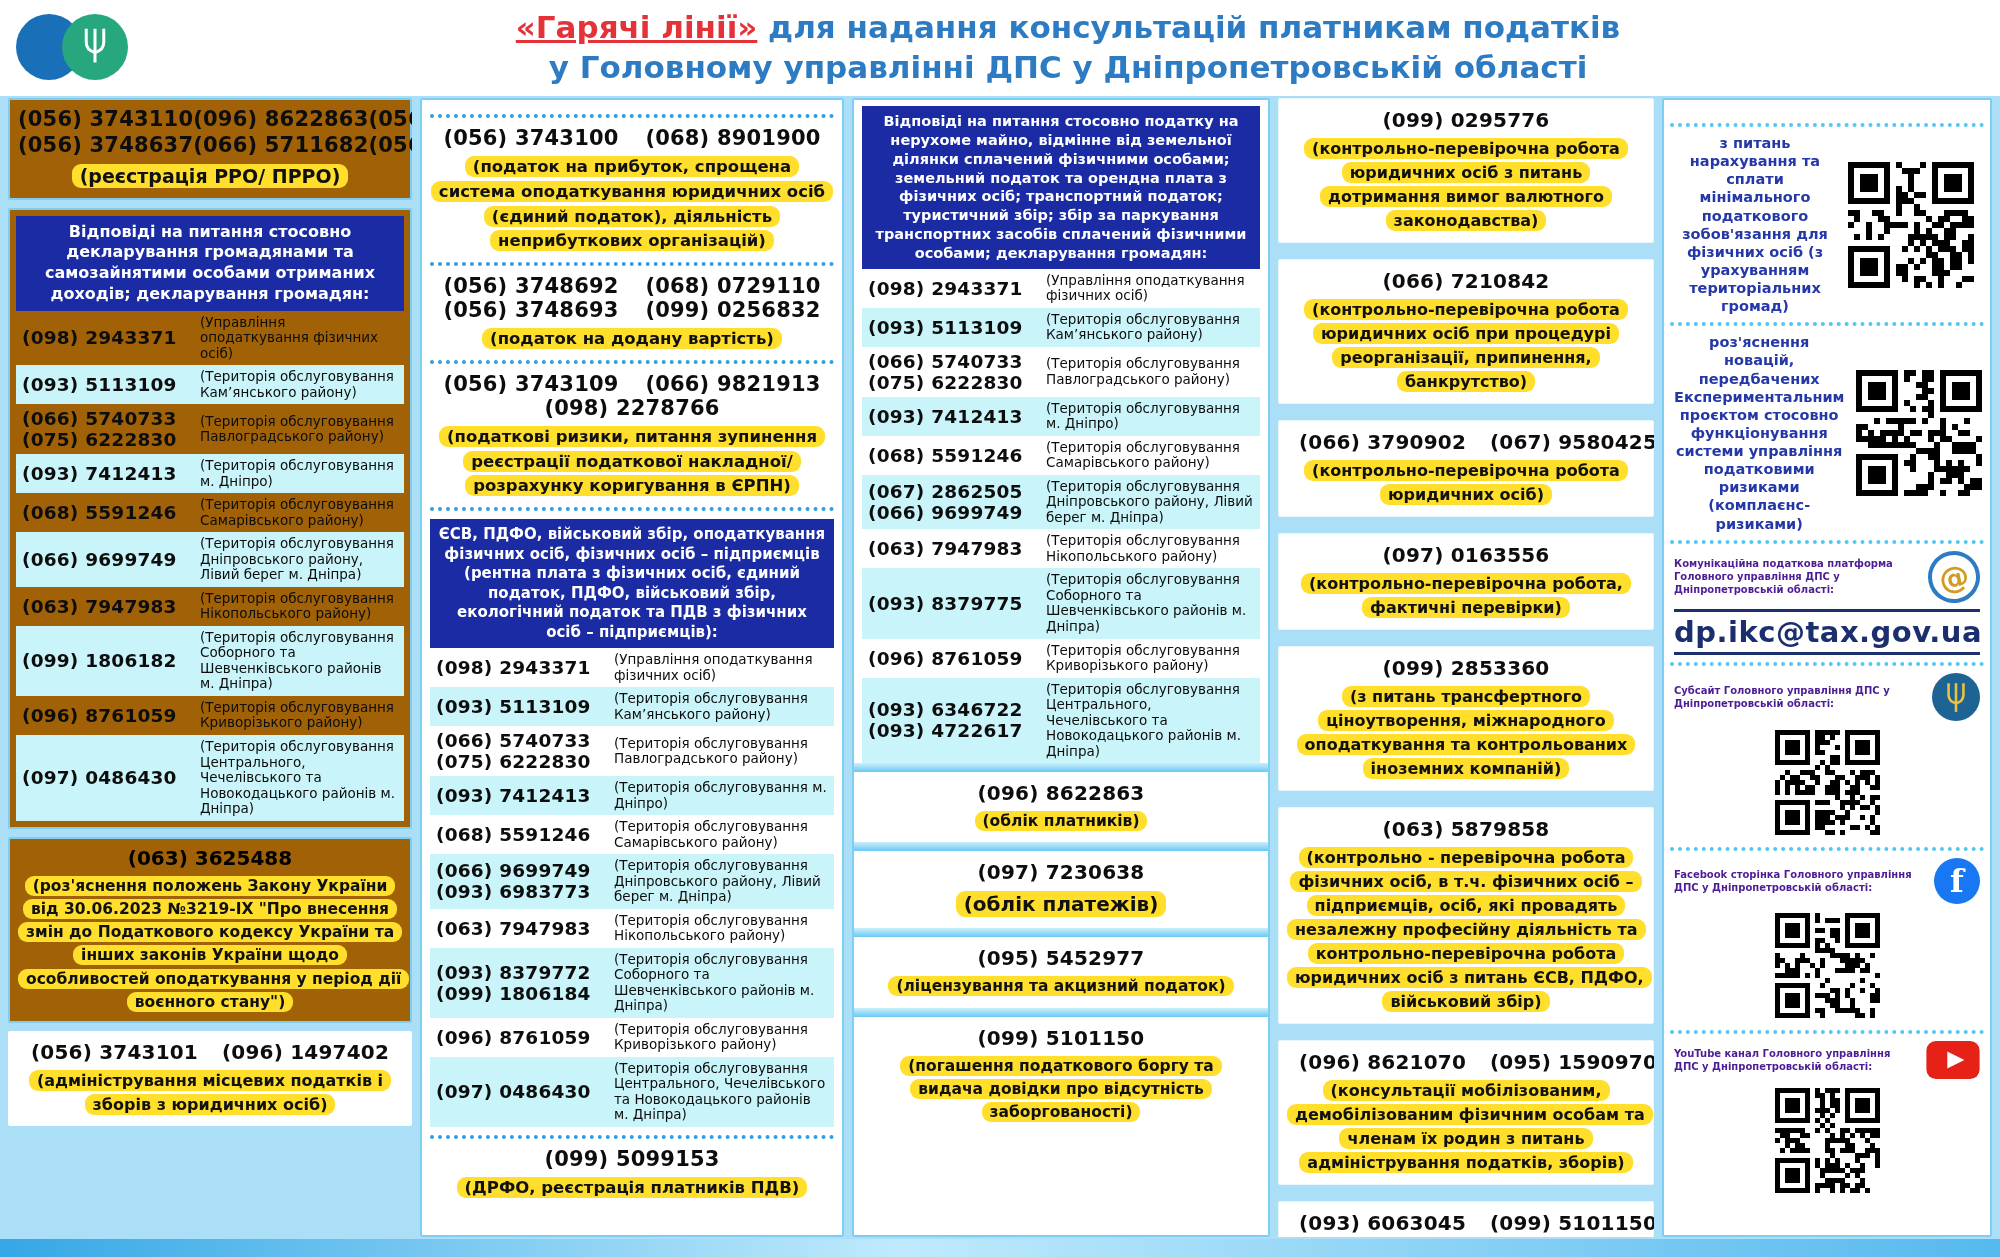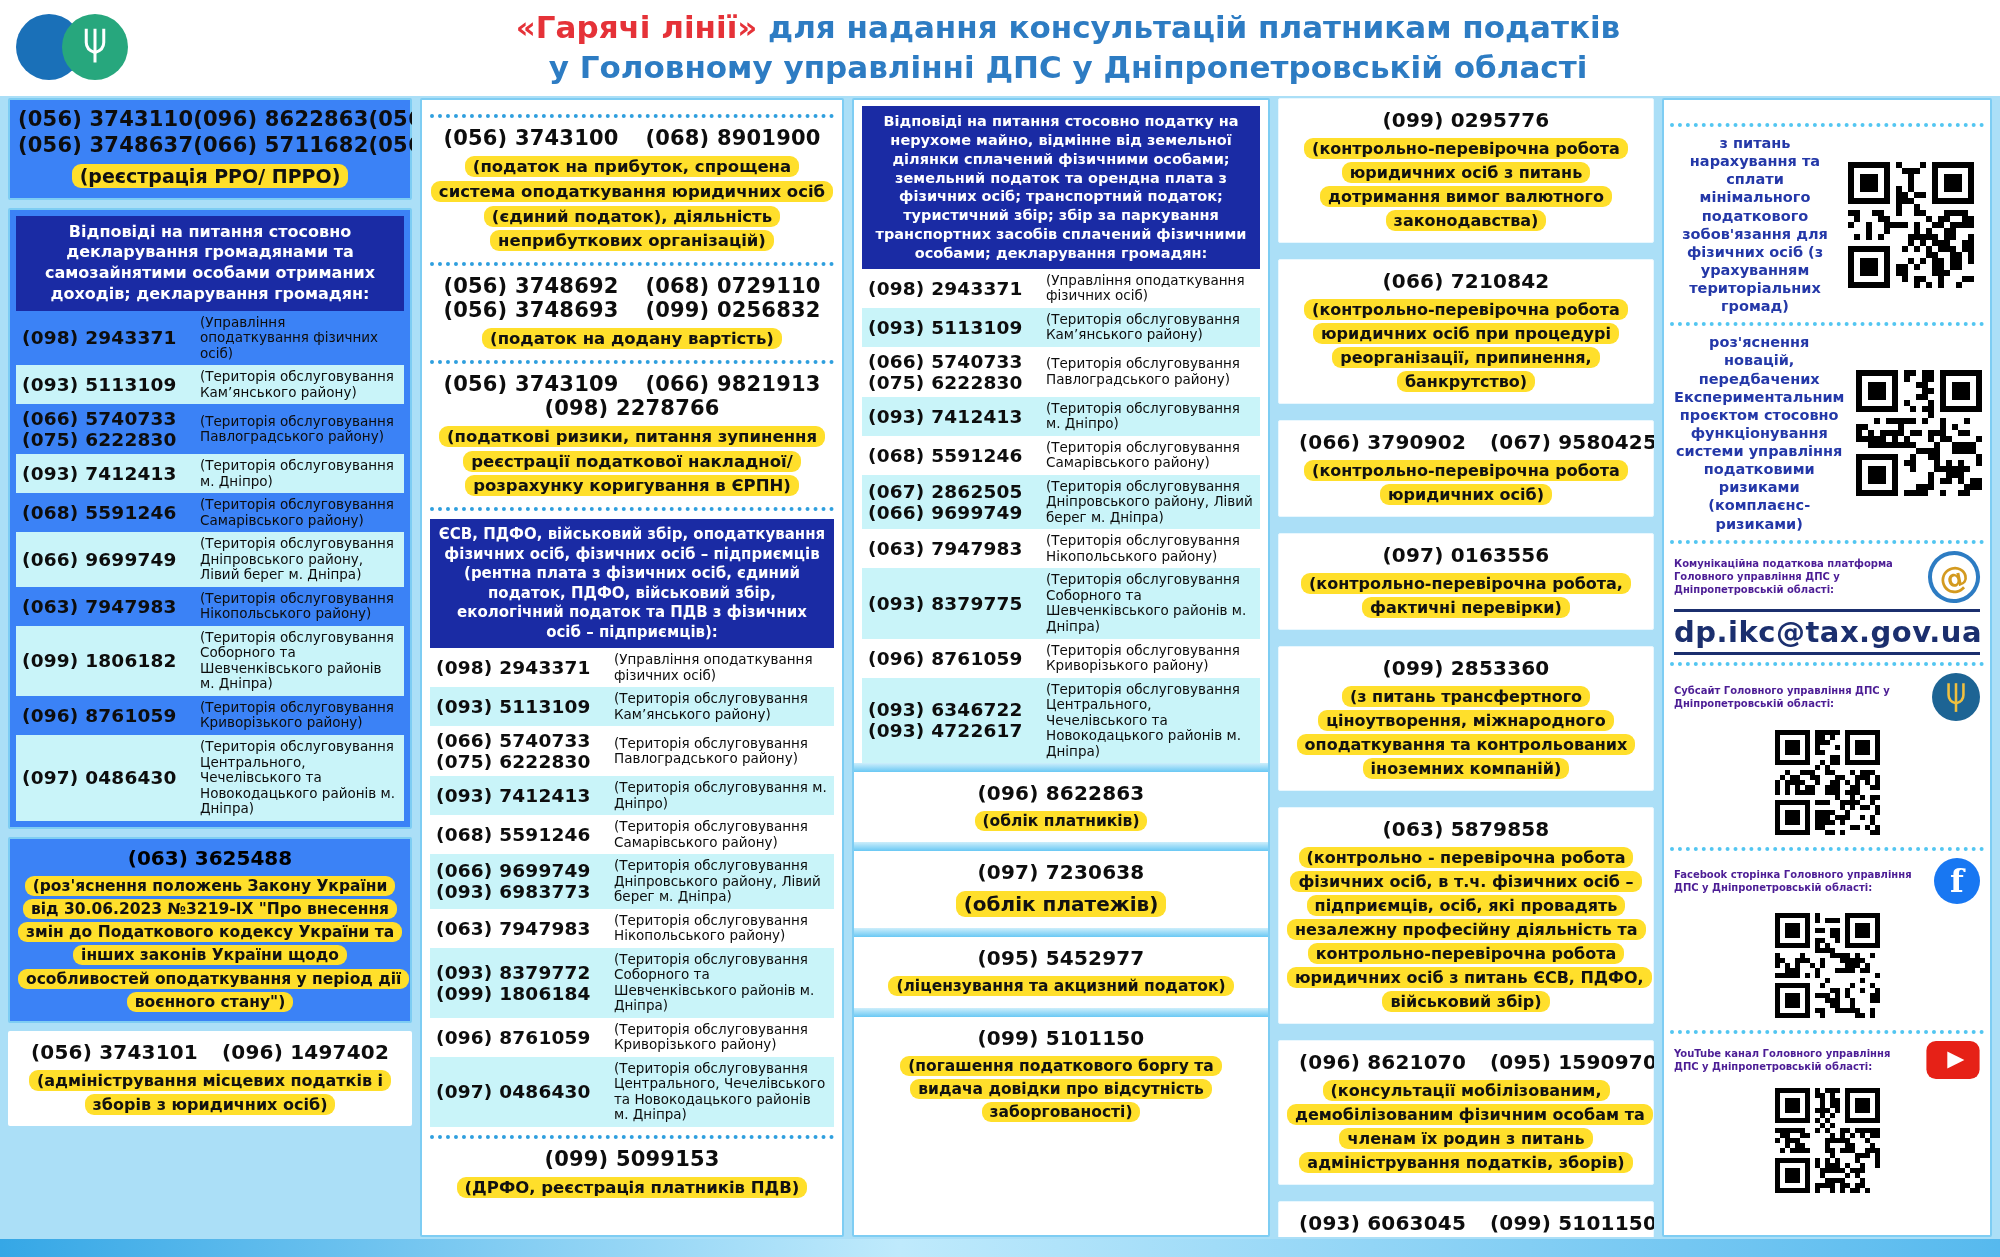--- a/index.html
+++ b/index.html
@@ -11,31 +11,31 @@
   }
   
   .header{position:absolute;top:0;left:0;right:0;height:96px;background:#fff;display:flex;align-items:center;}
   .logo-wrap{position:relative;width:150px;height:80px;margin-left:16px;flex:none;}
   .circle-blue{position:absolute;left:0;top:6px;width:66px;height:66px;border-radius:50%;background:#1a70b8;}
   .circle-green{position:absolute;left:46px;top:6px;width:66px;height:66px;border-radius:50%;background:#27a77d;display:flex;align-items:center;justify-content:center;}
   .org{margin-left:8px;color:#15153f;flex:none;}
   .org .l1{font-size:18px;font-weight:bold;margin-bottom:8px;}
   .org .l2,.org .l3{font-size:17px;font-weight:bold;line-height:1.25;}
   .titlebox{flex:1;text-align:center;font-weight:bold;font-size:31px;line-height:1.28;padding-right:30px;}
-  .t-red{color:#e53238;}
+  .t-red{color:#e53238;text-decoration:underline;}
   .t-blue{color:#2d7cc3;}
   
   .content{position:absolute;top:98px;left:8px;right:8px;bottom:20px;display:flex;gap:8px;}
   .col{flex:none;overflow:hidden;}
   .c1{width:404px;}
   .c2{width:424px;}
   .c3{width:418px;}
   .c4{width:376px;}
   .c5{width:330px;}
-  .box{background:#3b82f6;border:2px solid #7ecdf3;border-radius:2px;padding:7px 8px;margin-bottom:8px;}
+  .box{background:#a16207;border:2px solid #7ecdf3;border-radius:2px;padding:7px 8px;margin-bottom:8px;}
   .fullbox{background:#fff;border:2px solid #7ecdf3;border-radius:2px;padding:6px 8px;height:100%;box-sizing:border-box;}
   
   .phone{font-weight:bold;color:#0d0d0d;font-size:19px;white-space:nowrap;letter-spacing:.2px;}
   .pgrid{display:grid;grid-template-columns:1fr 1fr;justify-items:center;row-gap:2px;}
   .pgrid .phone{font-size:21px;}
   .pgrid.single{grid-template-columns:1fr;}
   .labwrap{text-align:center;margin-top:5px;}
   .ylabel{
     display:inline;background:#ffdf2b;border-radius:9px;padding:1px 8px;
     -webkit-box-decoration-break:clone;box-decoration-break:clone;

